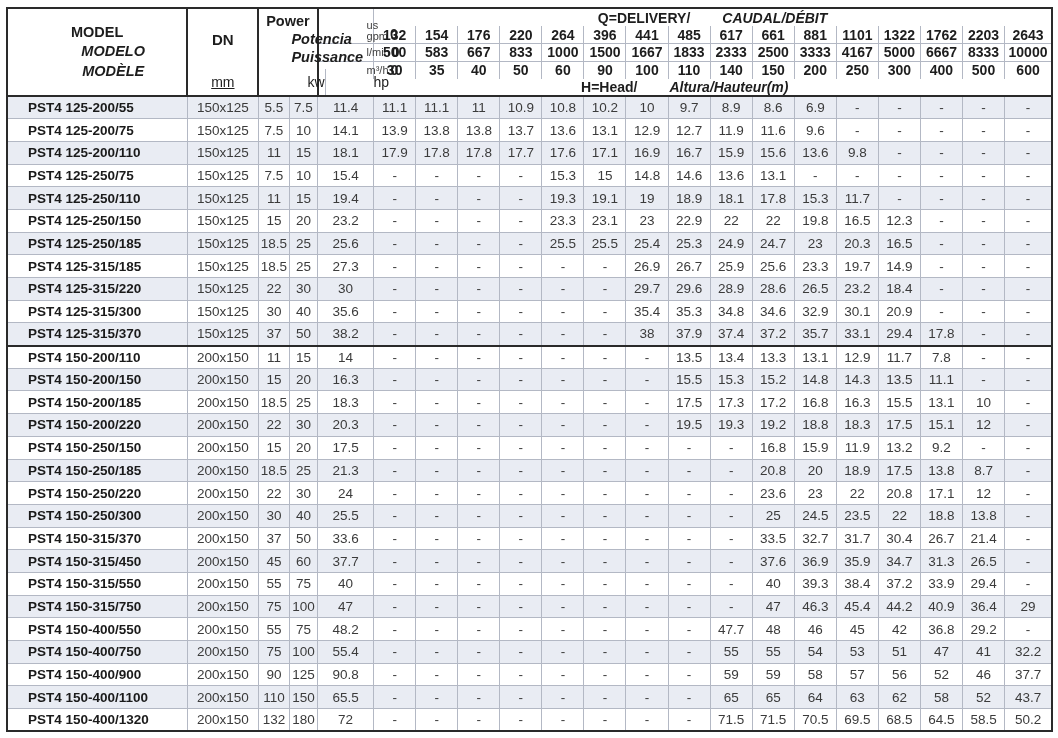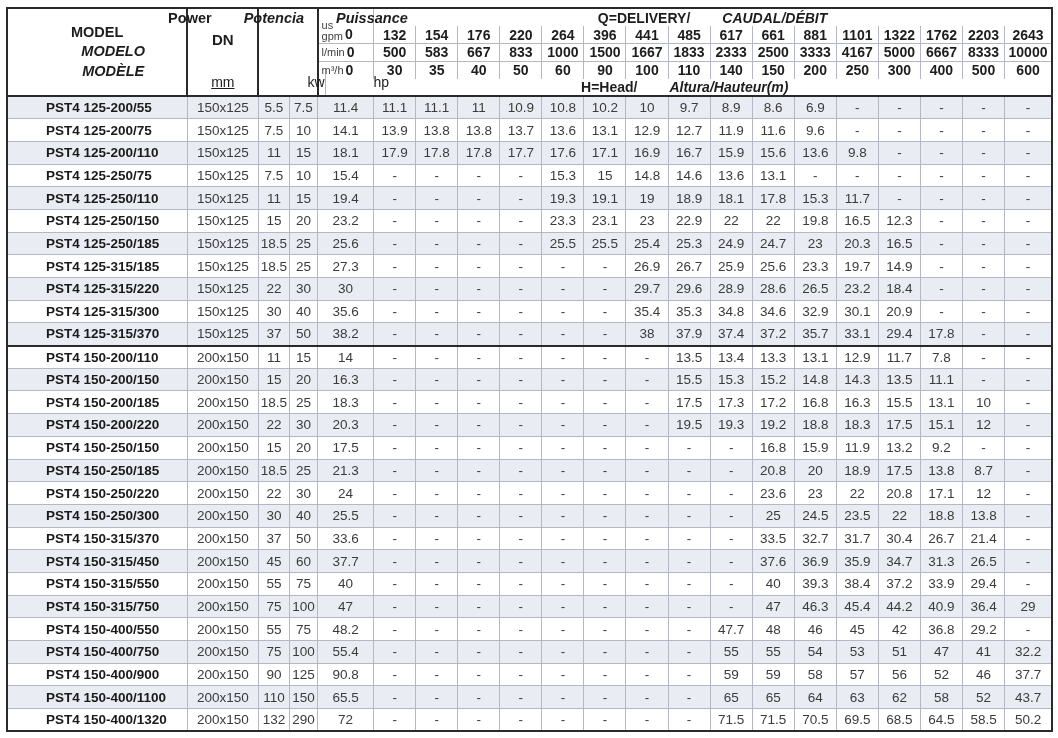--- a/index.html
+++ b/index.html
@@ -21,43 +21,43 @@
   thead th{border:1px solid var(--bl);font-weight:bold;color:var(--hd);vertical-align:middle;}
   th.model-h,th.dn-h,th.power-h{
     border-right:2px solid var(--bd);border-bottom:2px solid var(--bd);
     border-top:none;border-left:none;
   }
   th.model-h .ln{font-size:14.5px;line-height:1.32;text-align:center;}
   .it{font-style:italic;padding-left:32px;}
   th.dn-h .wrap,th.power-h .wrap{display:flex;flex-direction:column;height:86px;}
   .dn-top{flex:1;display:flex;align-items:center;justify-content:center;font-size:15px;}
   .dn-mm{height:26px;font-weight:normal;font-size:14px;display:flex;align-items:center;justify-content:center;text-decoration:underline;}
-  .power-lines{flex:1;display:flex;justify-content:center;font-size:14.5px;line-height:1.25;text-align:center;}
+  .power-lines{flex:1;display:flex;flex-direction:column;justify-content:center;font-size:14.5px;line-height:1.25;text-align:center;}
   .power-units{height:26px;display:flex;font-weight:normal;font-size:14px;}
   .power-units span{flex:1;display:flex;align-items:center;justify-content:center;padding-left:48px;}
   .power-units span:last-child{border-left:1px solid var(--bl);}
   th.qtitle{border-bottom:none;border-left:1px solid var(--bl);font-size:14px;height:18px;}
   th.htitle{border-top:none;border-bottom:2px solid var(--bd);font-size:14px;height:17px;font-weight:bold;}
   tr.r-vals th{height:17px;font-size:14px;}
   tr.r-gpm th{border-top:none;}
   tr.r-m3h th{border-bottom:none;}
-  th.zero{text-align:left;}
+  th.zero{text-align:left;padding-left:45px;}
   .unit-cell{display:flex;align-items:center;padding-left:3px;}
   .unit-lab{font-weight:normal;font-size:11px;color:#3f3f3f;line-height:1.0;text-align:left;}
   .unit-zero{font-weight:bold;font-size:14px;margin-left:2px;}
   th.zero-gpm{vertical-align:bottom;}
   th.zero-gpm .unit-cell{align-items:flex-end;padding-bottom:1px;}
   
   tbody td{
     border:1px solid var(--bl);height:22.7px;text-align:center;
     font-size:13.5px;color:var(--txt);vertical-align:middle;
   }
   tbody tr:nth-child(odd) td{background:var(--stripe);}
   tbody td.model-c{
-    text-align:left;padding-left:38px;font-weight:bold;color:#1a1a1a;font-size:13.5px;
+    text-align:left;padding-left:20px;font-weight:bold;color:#1a1a1a;font-size:13.5px;
   }
   tbody tr.series-start td{border-top:2px solid var(--bd);}
 </style>
 </head>
 <body>
 
 <table class="pump">
   <colgroup>
     <col style="width:180px">
       <col style="width:71px">
@@ -807,21 +807,21 @@
         <td>63</td>
         <td>62</td>
         <td>58</td>
         <td>52</td>
         <td>43.7</td>
       </tr>
       <tr>
         <td class="model-c">PST4 150-400/1320</td>
         <td>200x150</td>
         <td>132</td>
-        <td>290</td>
+        <td>180</td>
         <td>72</td>
         <td>-</td>
         <td>-</td>
         <td>-</td>
         <td>-</td>
         <td>-</td>
         <td>-</td>
         <td>-</td>
         <td>-</td>
         <td>71.5</td>

